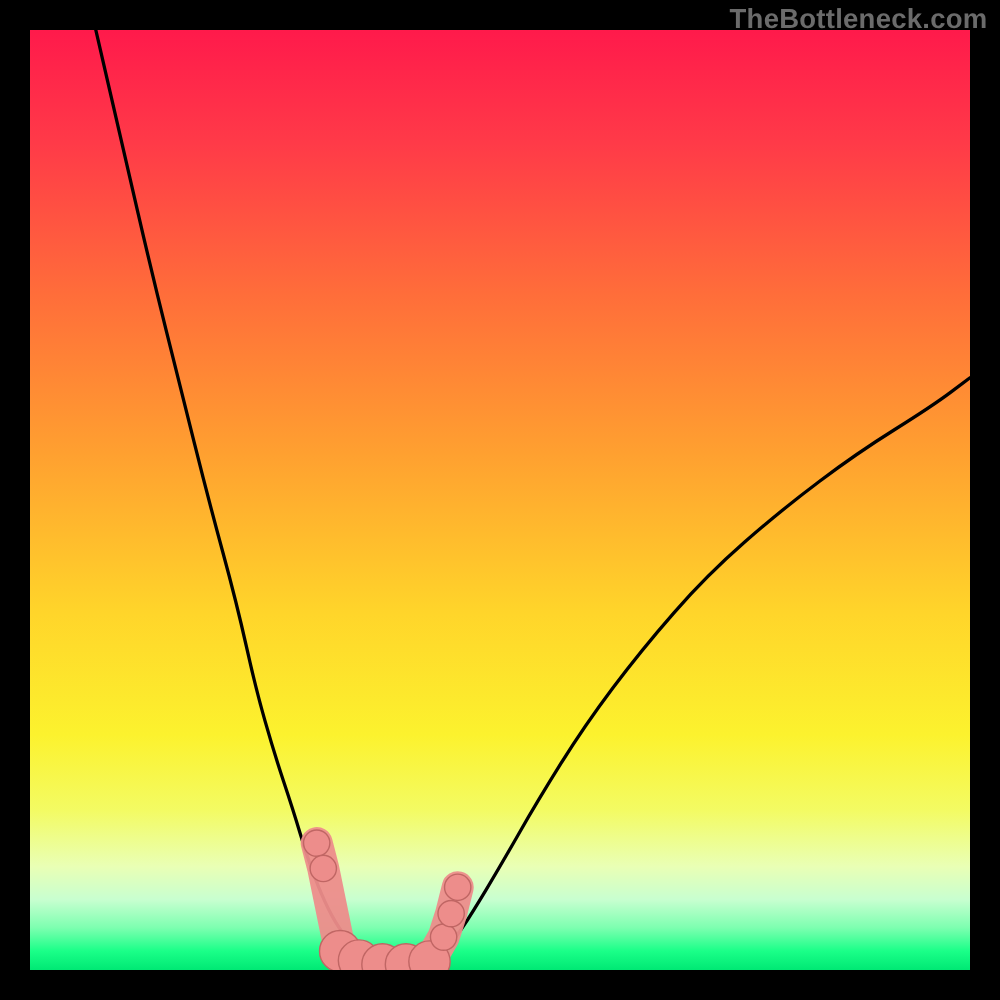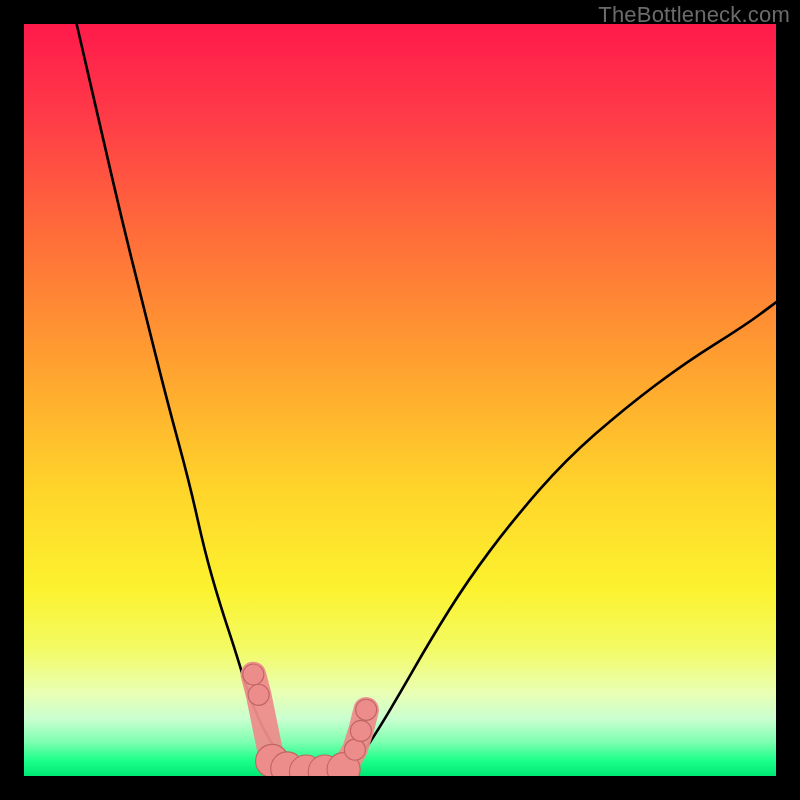--- a/index.html
+++ b/index.html
@@ -41,21 +41,21 @@
     width: 752px;
     height: 752px;
     overflow: visible;
   }
   .watermark {
     position: absolute;
     top: 2px;
     right: 10px;
     color: #6b6b6b;
     font-size: 22px;
-    font-weight: 400;
+    font-weight: 700;
     letter-spacing: 0.2px;
     user-select: none;
   }
 </style>
 </head>
 <body>
 
 <div class="frame">
 
   <div class="plot-area">

